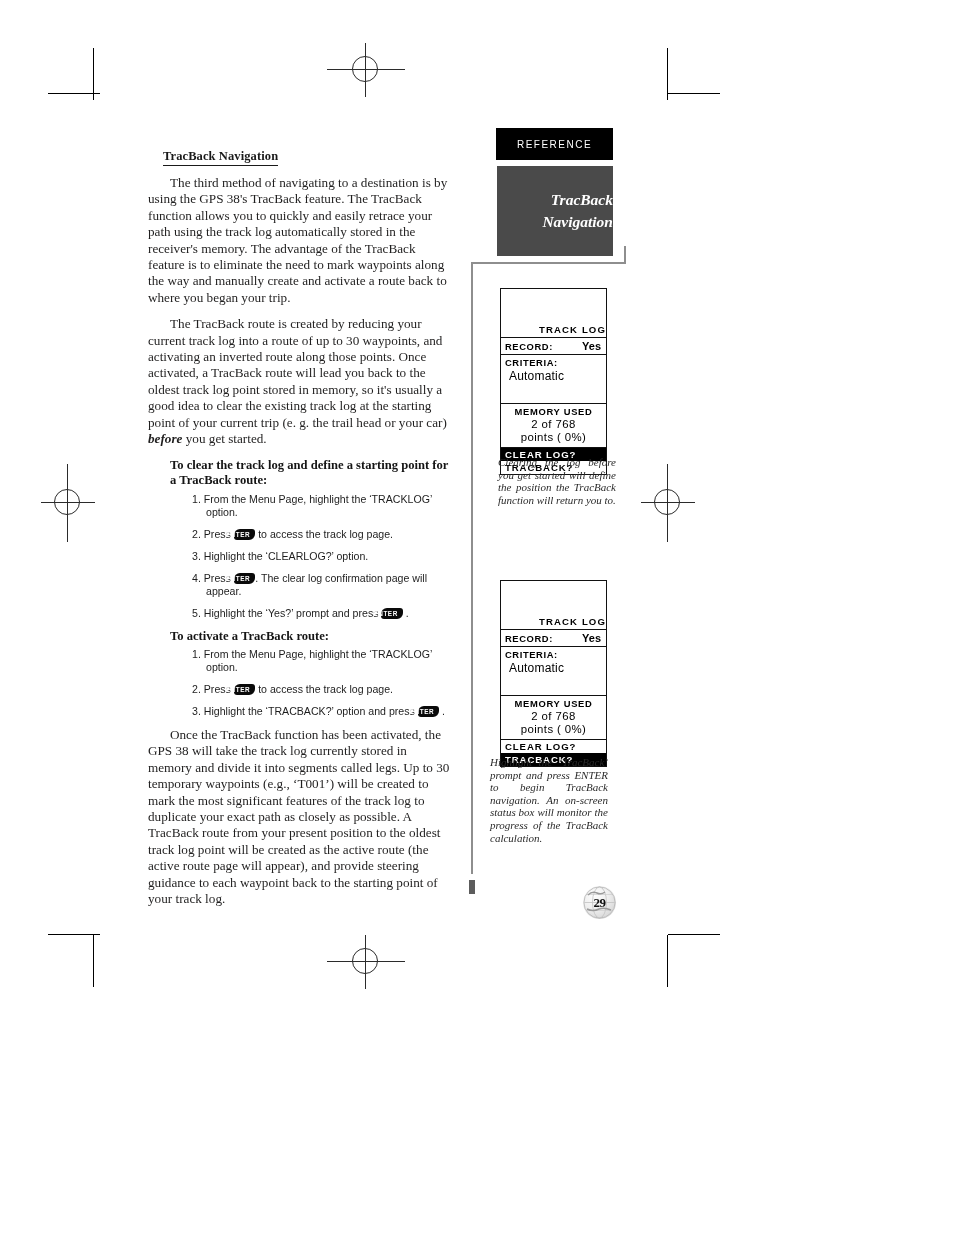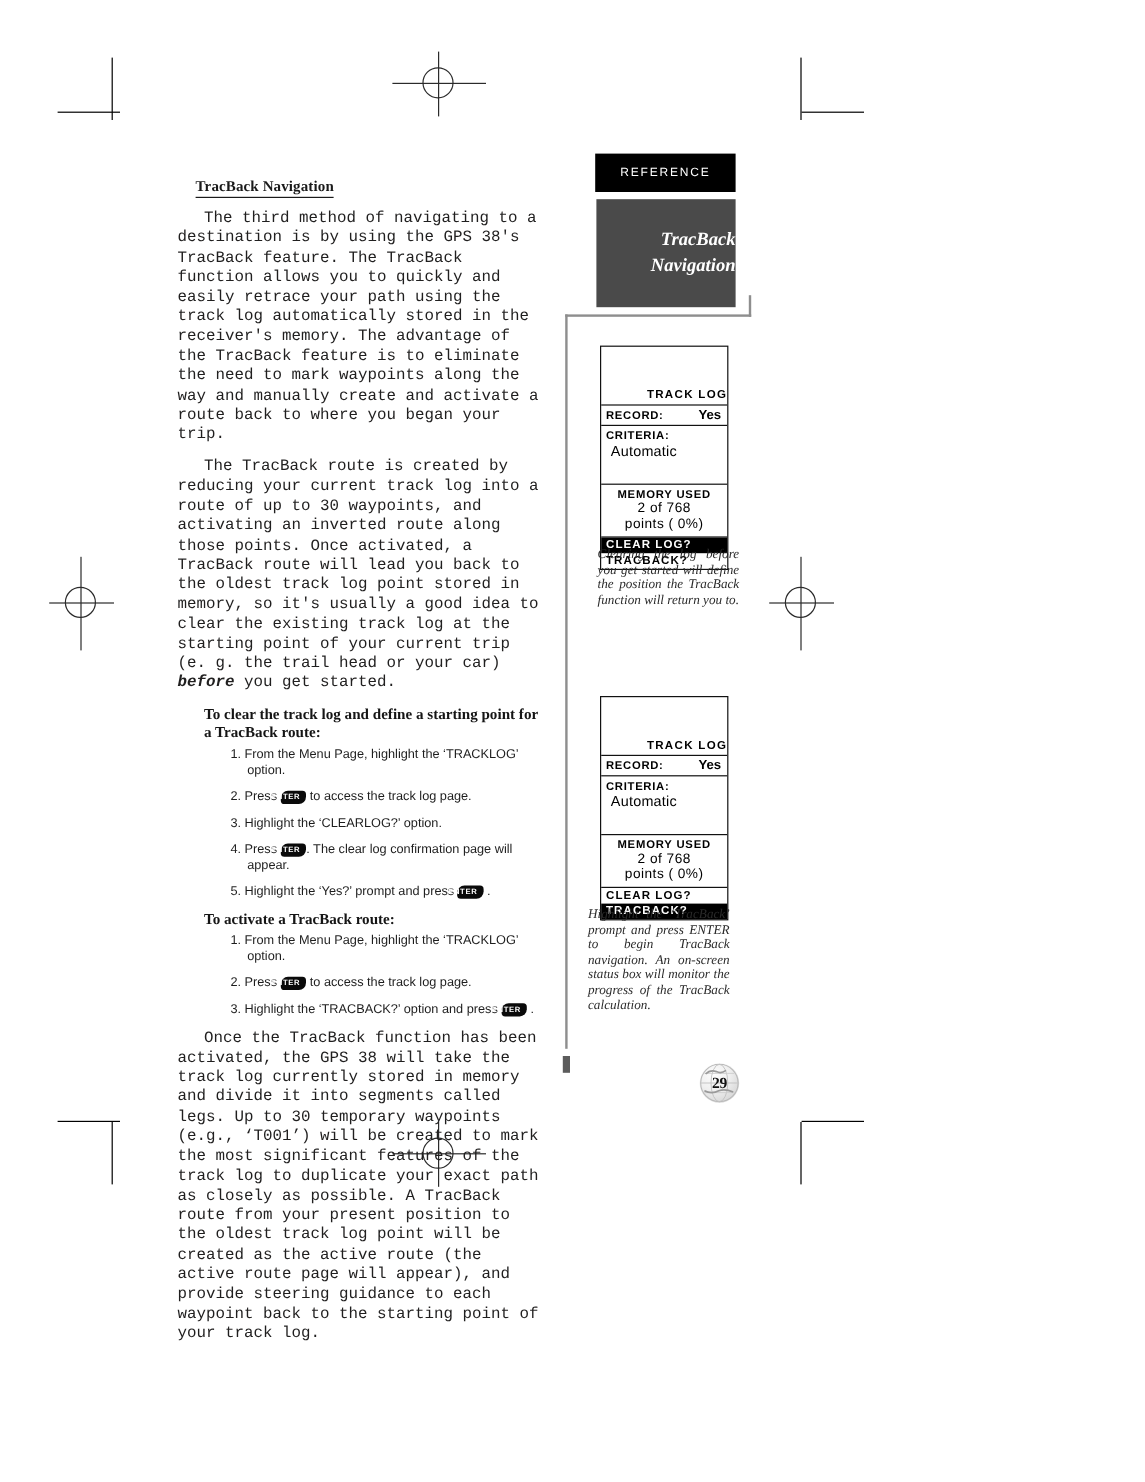--- a/index.html
+++ b/index.html
@@ -67,21 +67,21 @@
     color: #1a1a1a;
     border-bottom: 1.2px solid #1a1a1a;
     display: inline-block;
     padding-bottom: 1px;
     margin: 0 0 9px 15px;
     letter-spacing: 0.1px;
     text-align: right;
   }
   p.body {
     margin: 0 0 10px 0;
-    font-family: Liberation Mono, monospace;
+    font-family: Liberation Serif, serif;
     font-size: 13.2px;
     line-height: 16.4px;
     color: #201f1f;
     text-indent: 22px;
     text-align: left;
   }
   p.body b, p.body i { font-weight: bold; font-style: italic; }
 
   h3.step-head {
     margin: 8px 0 4px 22px;

